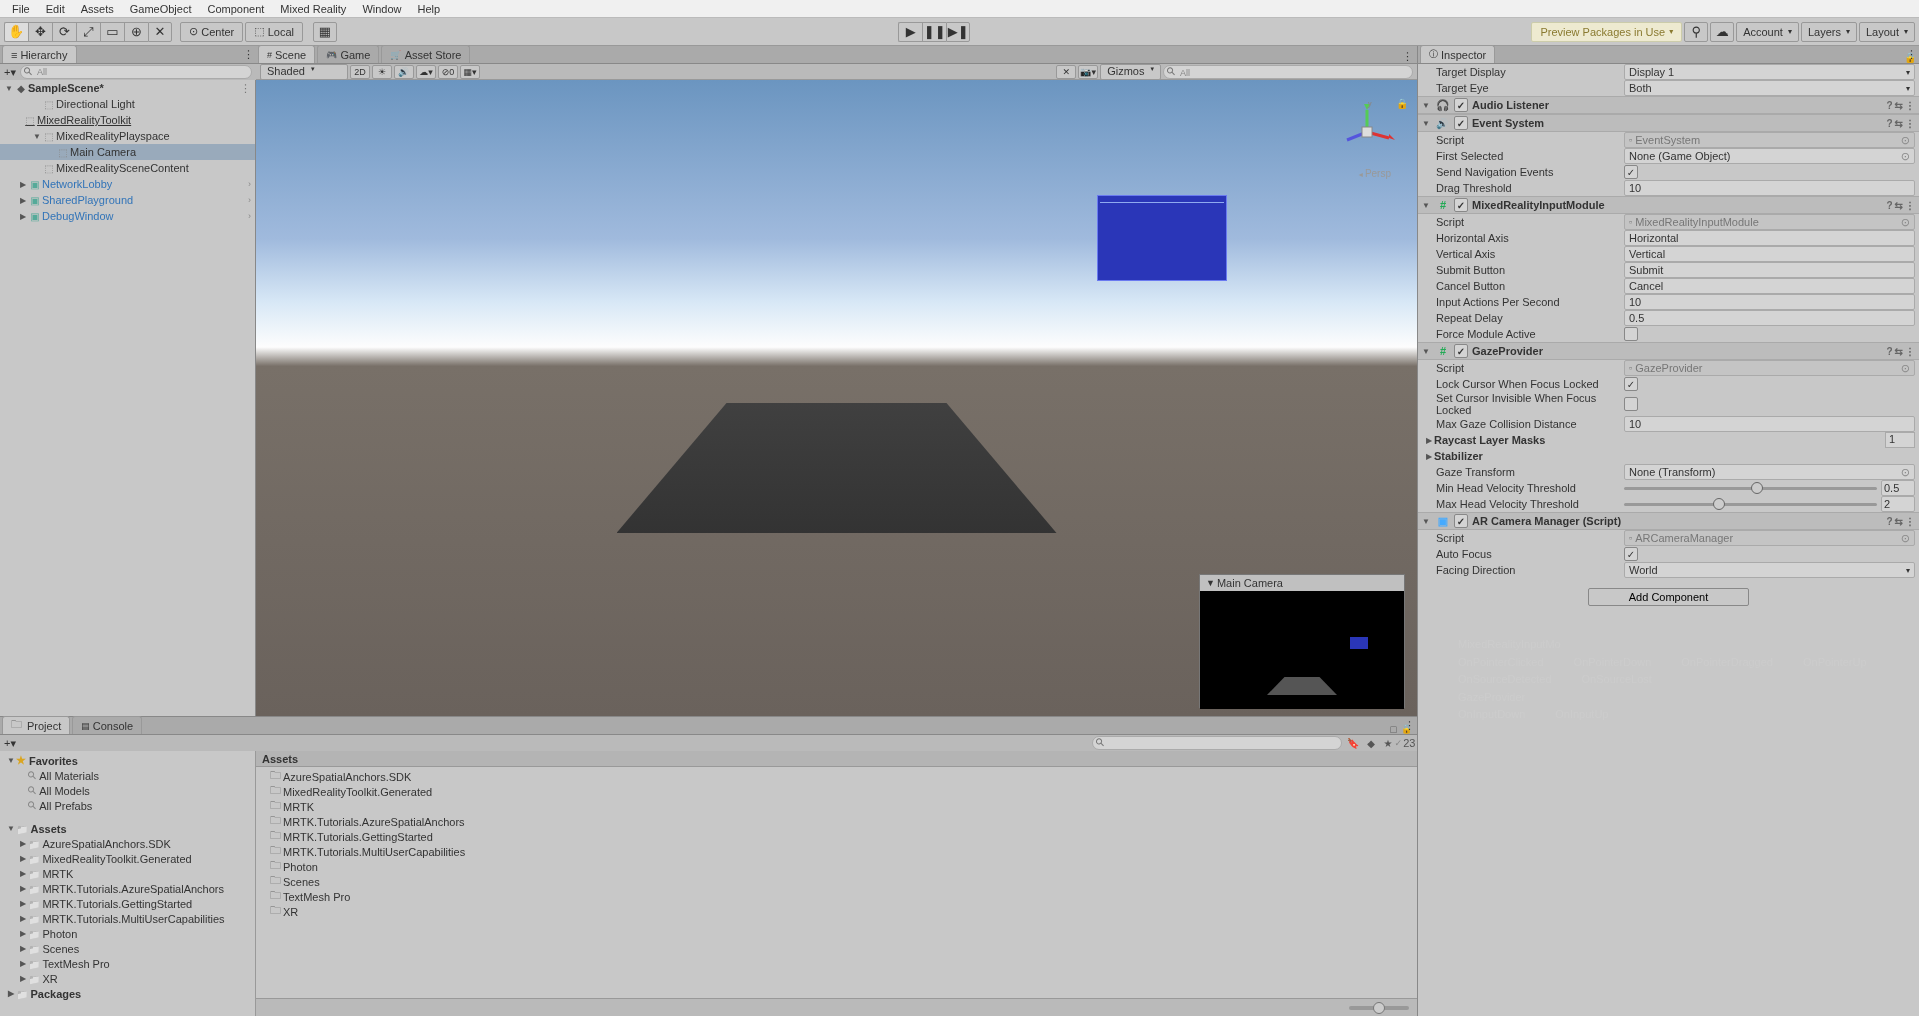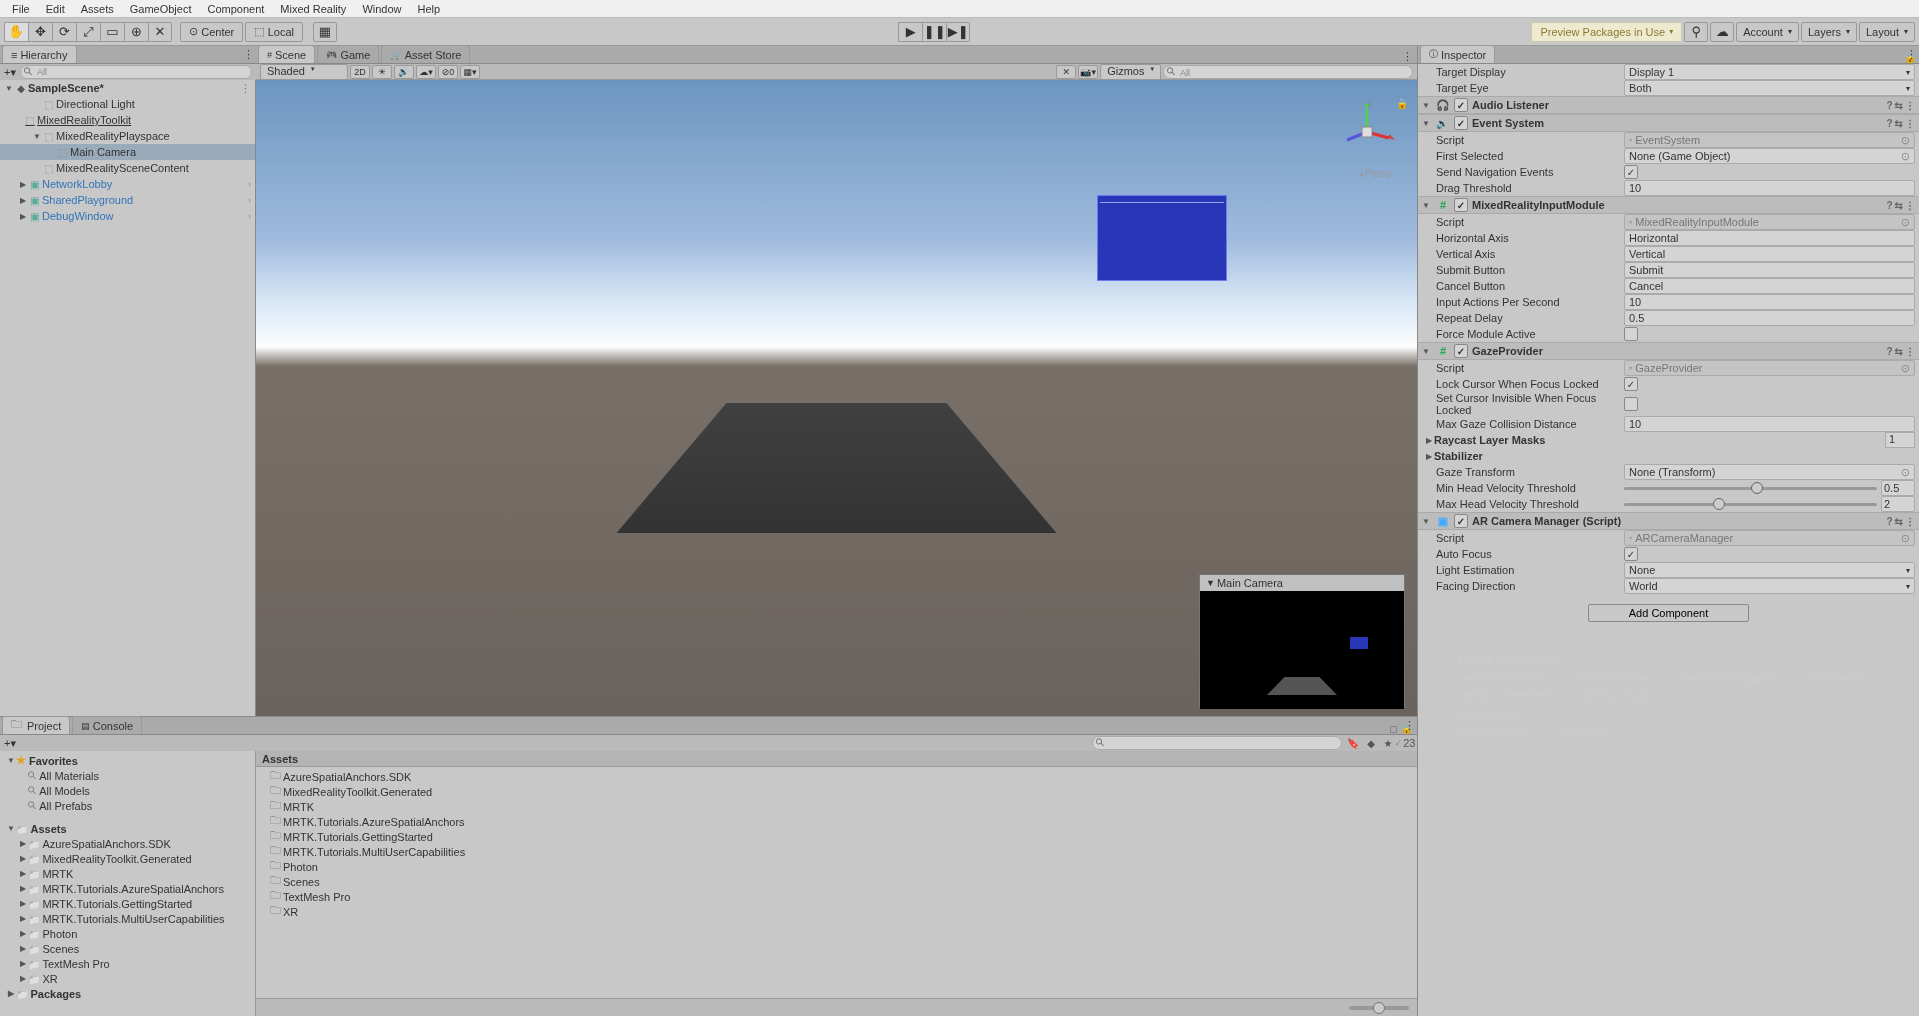--- a/index.html
+++ b/index.html
@@ -628,24 +628,20 @@
           </div>
           <div class="insp-row">
             <div class="insp-label">Script</div>
             <div class="insp-field ro"><span class="mini">▫</span>&nbsp;ARCameraManager<span class="obj-dot">⊙</span></div>
           </div>
           <div class="insp-row">
             <div class="insp-label">Auto Focus</div>
             <span class="chk">✓</span>
           </div>
           <div class="insp-row">
-            <div class="insp-label">Light Estimation</div>
-            <div class="insp-field dd">None</div>
-          </div>
-          <div class="insp-row">
             <div class="insp-label">Facing Direction</div>
             <div class="insp-field dd">World</div>
           </div>
         </div>
       <button class="add-comp-btn">Add Component</button>
       <div class="ghost-text" id="ghost-body">
           <div>MixedRealityInputMo</div>
    <div style="display:flex;gap:30px;">
             <span>OnPointerClicked</span>
             <span>OnPointerDown</span>

